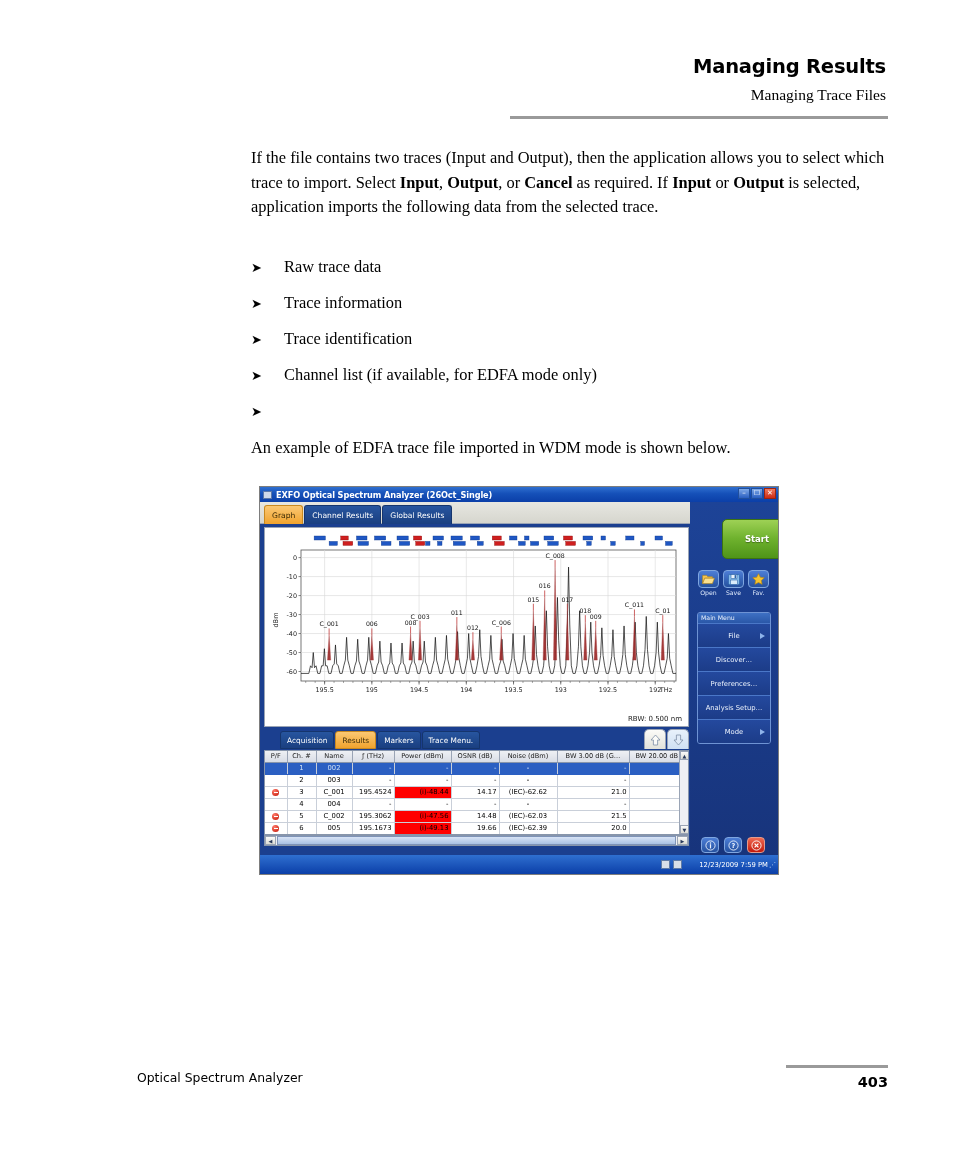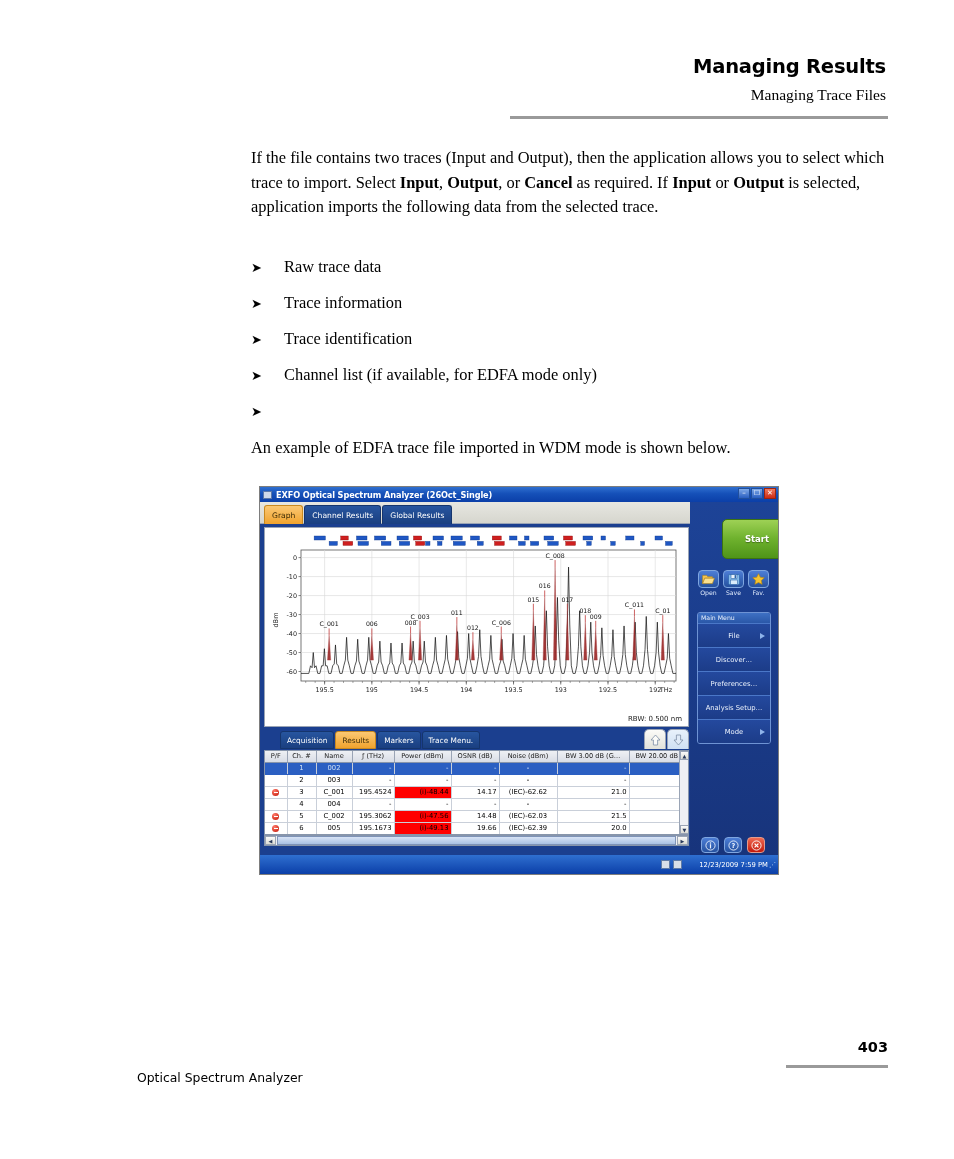--- a/index.html
+++ b/index.html
@@ -62,21 +62,21 @@
   .foot-left {
     position:absolute; left:137px; top:1070px;
     font-family:"DejaVu Sans", sans-serif;
     font-size:12.4px; color:#000;
   }
   .foot-rule {
     position:absolute; left:786px; top:1065px; width:102px; height:3px;
     background:#9a9a9a;
   }
   .foot-page {
-    position:absolute; right:66px; top:1039px;
+    position:absolute; right:66px; top:1074px;
     font-family:"DejaVu Sans", sans-serif;
     font-weight:bold; font-size:14.5px; color:#000;
   }
 
   
   .app-window {
     position:absolute; left:259px; top:486px;
     width:520px; height:389px;
     border:1px solid #7d7d7d;
     background:#1b3f8f;

